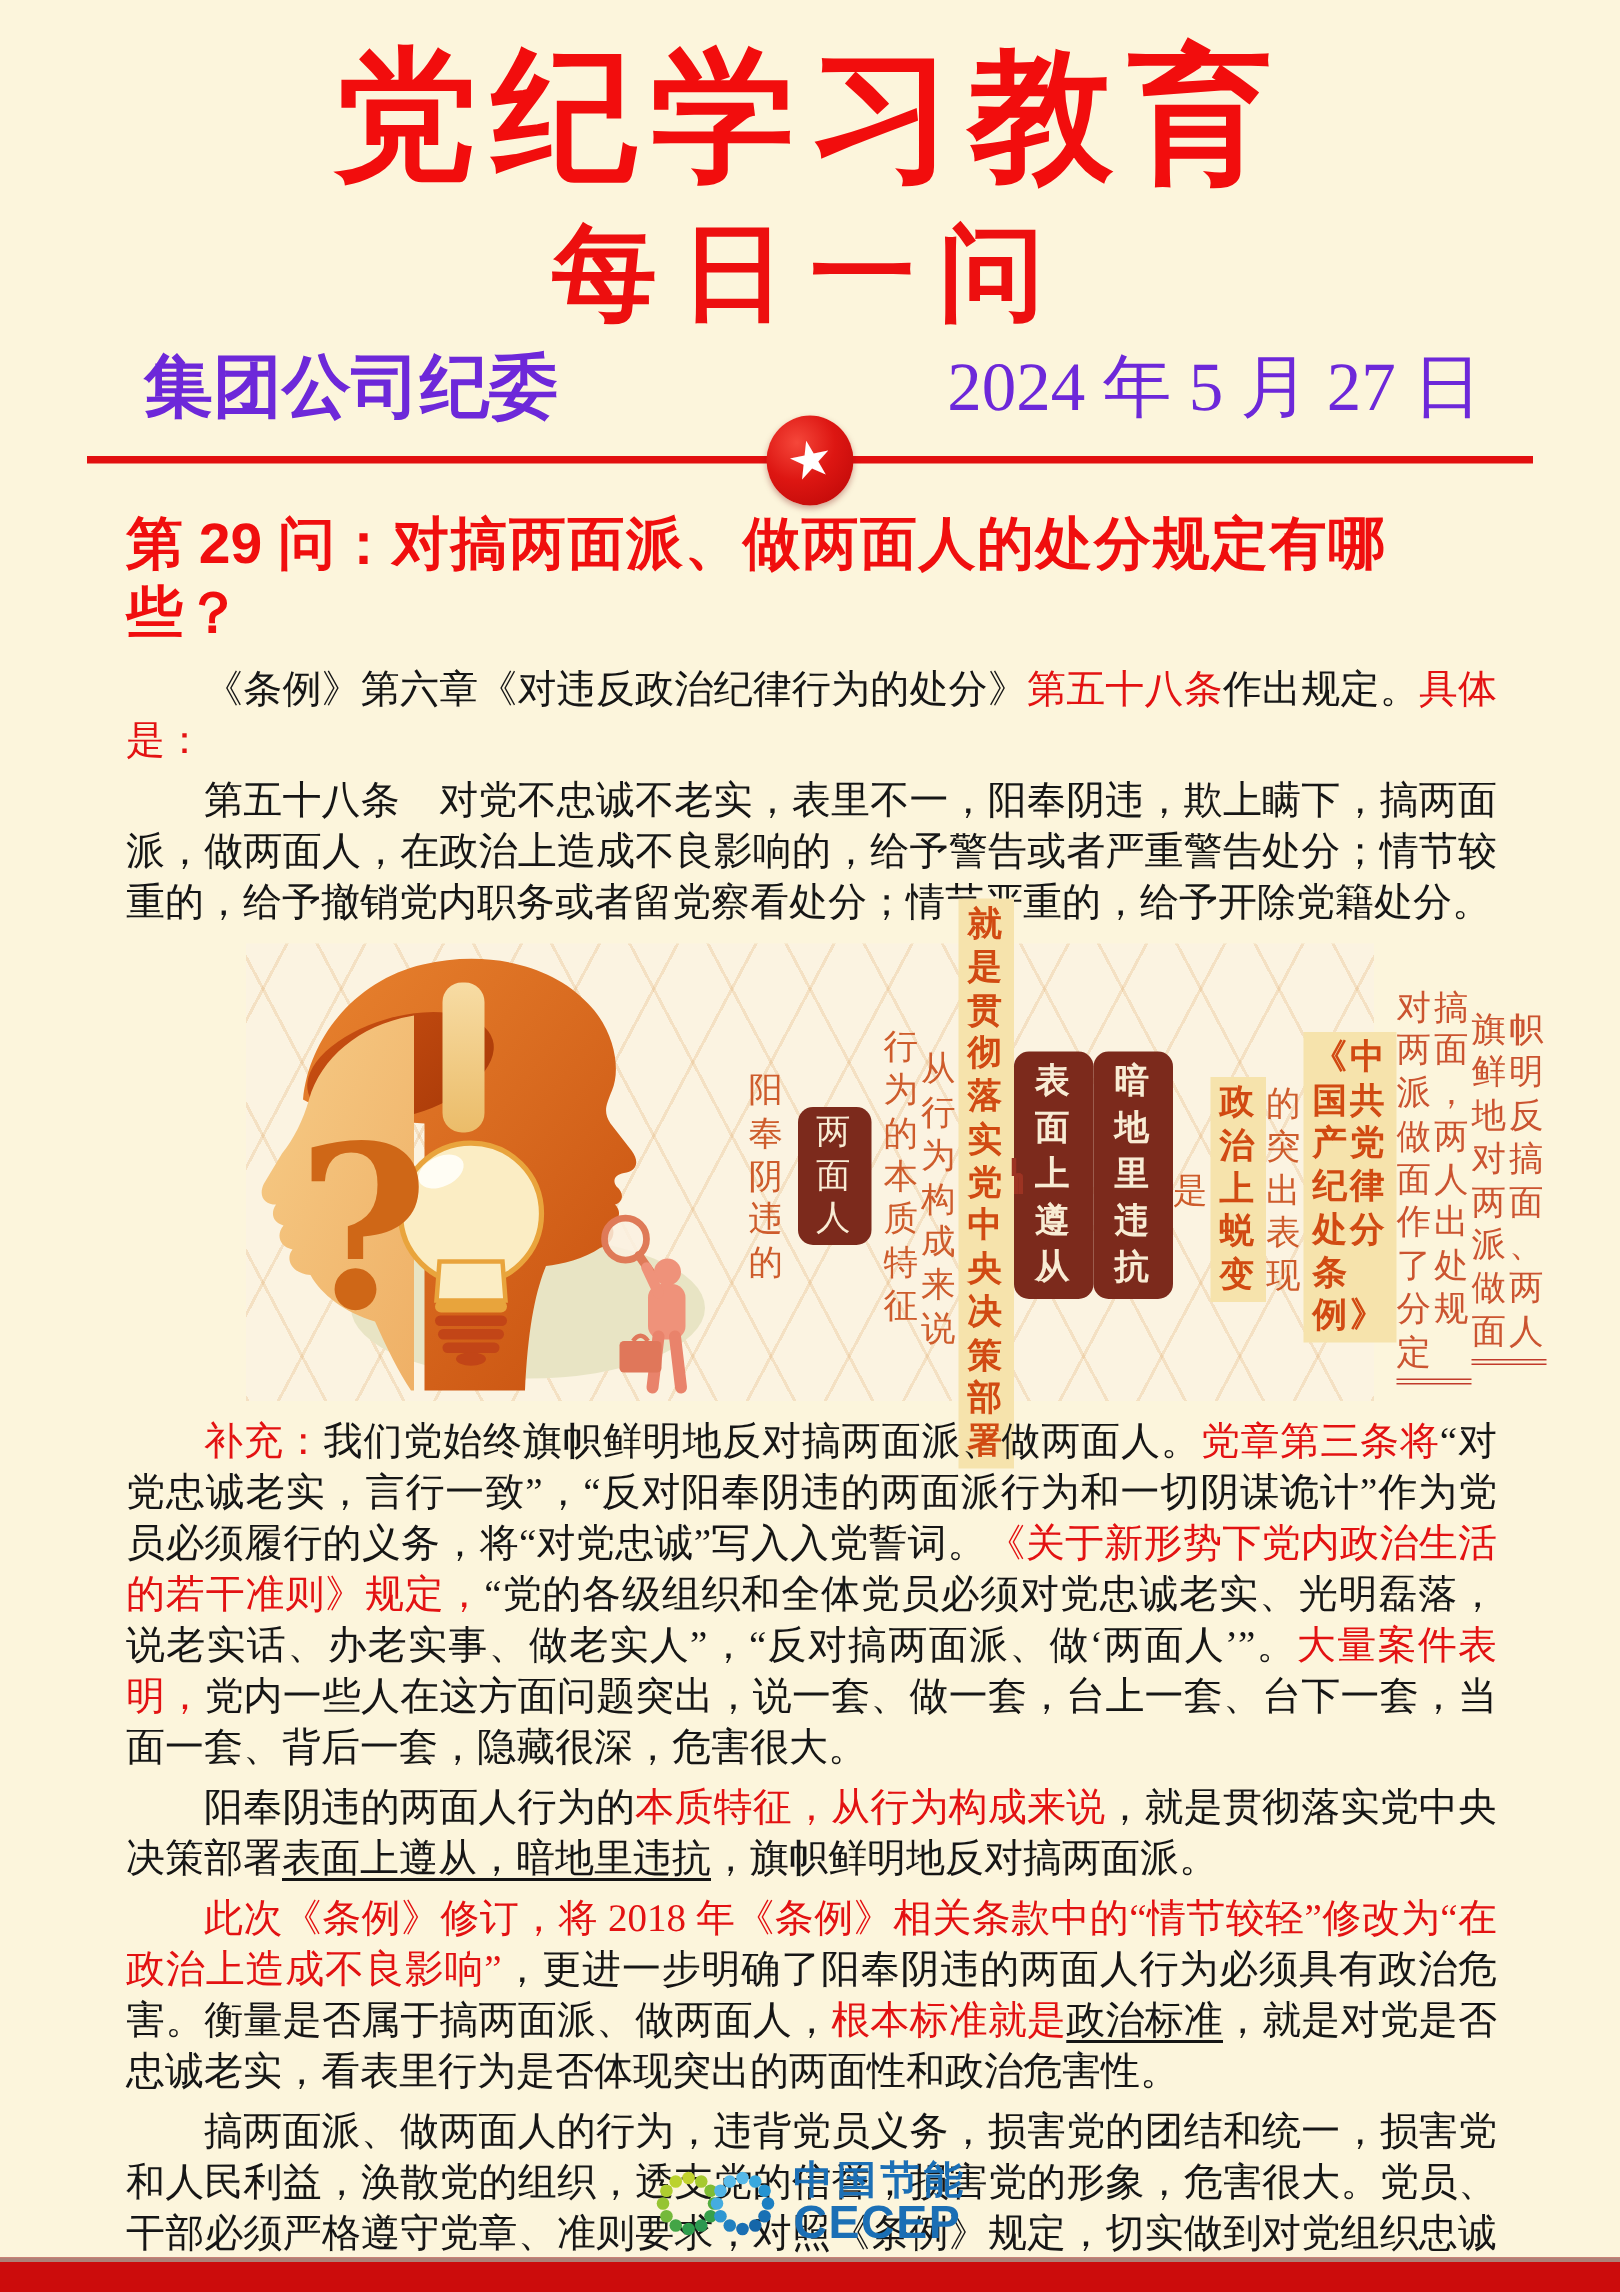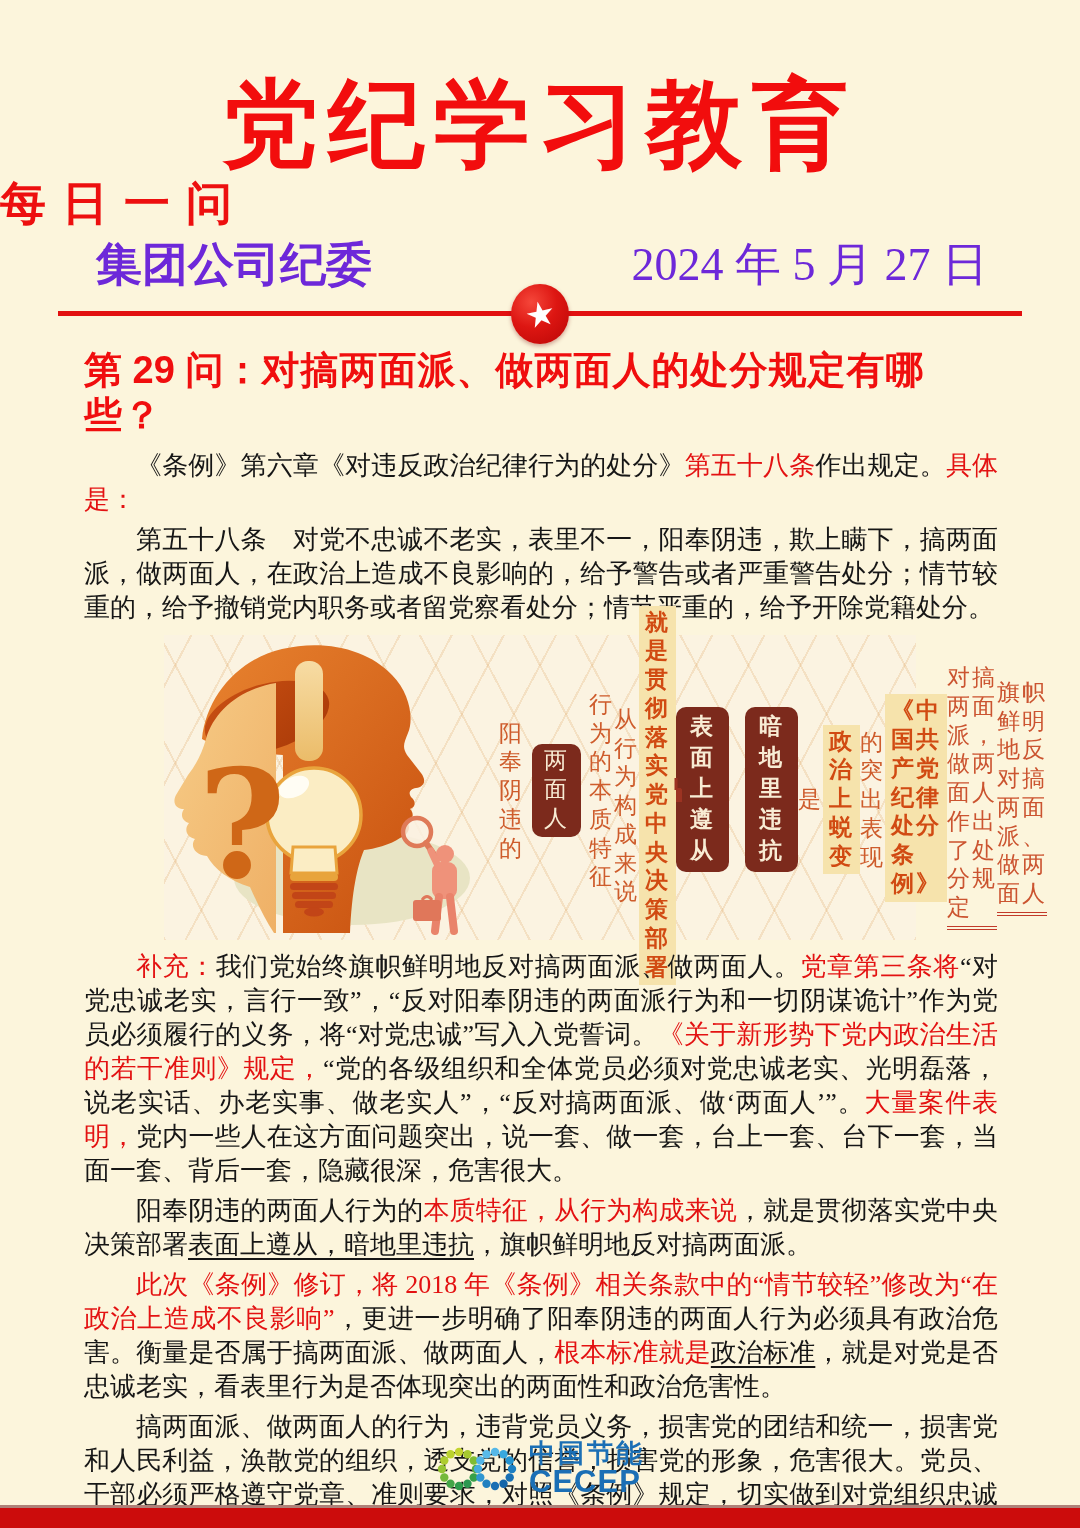--- a/index.html
+++ b/index.html
@@ -14,28 +14,28 @@
   html,body{width:1080px;background:var(--cream);}
   body{
     height:1528px;overflow:hidden;position:relative;
     font-family:"Liberation Serif","DejaVu Serif",serif;
     color:#161616;
   }
   .page{width:1080px;height:1528px;position:relative;}
 
   
   .main-title{
-    padding-top:72px;text-align:center;
+    padding-top:26px;text-align:center;
     font-family:"Liberation Sans","DejaVu Sans",sans-serif;
     font-weight:900;font-size:96px;line-height:1.08;
     letter-spacing:10px;color:var(--title-red);
   }
   .subtitle{
-    font-size:46px;line-height:1.15;
-    letter-spacing:16px;color:#ED0F0F;font-weight:600;margin-top:2px;
+    text-align:center;font-size:70px;line-height:1.15;
+    letter-spacing:16px;color:#ED0F0F;font-weight:600;margin-top:14px;
   }
   .meta-row{
     display:flex;justify-content:space-between;align-items:flex-end;
     margin:6px 92px 0 96px;color:#6d28d9;font-size:46px;line-height:1.2;
   }
   .org{font-family:"Liberation Sans","DejaVu Sans",sans-serif;font-weight:700;}
   .date{font-family:"Liberation Serif","DejaVu Serif",serif;}
   .divider-wrap{position:relative;height:38px;margin-top:6px;}
   .rule{position:absolute;top:13px;left:58px;right:58px;height:5px;background:#E21010;}
   .star-badge{
@@ -106,21 +106,21 @@
   }
   .bracket{width:58%;height:25px;position:relative;margin-top:1px;}
   .bracket .bv{
     position:absolute;left:50%;top:0;width:3px;height:12px;
     background:#9C3322;transform:translateX(-50%);
   }
   .bracket .bh{
     position:absolute;left:0;right:0;top:10px;height:14px;
     border:3px solid #9C3322;border-bottom:none;border-radius:10px 10px 0 0;
   }
-  .badge-row{width:88%;display:flex;justify-content:space-between;margin-top:-2px;gap:16px;}
+  .badge-row{width:88%;display:flex;justify-content:space-between;margin-top:-2px;}
   .ig-badge{
     background:var(--ig-maroon);color:#F8ECD4;font-weight:700;font-size:23px;
     letter-spacing:2px;padding:4px 14px 6px;border-radius:10px;
     font-family:"Liberation Sans","DejaVu Sans",sans-serif;
   }
 
   
   .footer{
     position:absolute;left:0;bottom:30px;width:100%;
     display:flex;justify-content:center;align-items:center;gap:10px;

